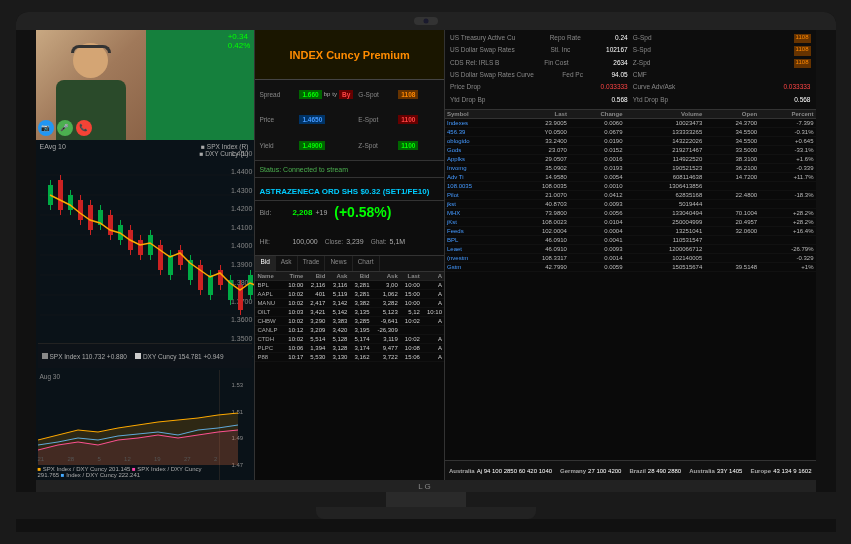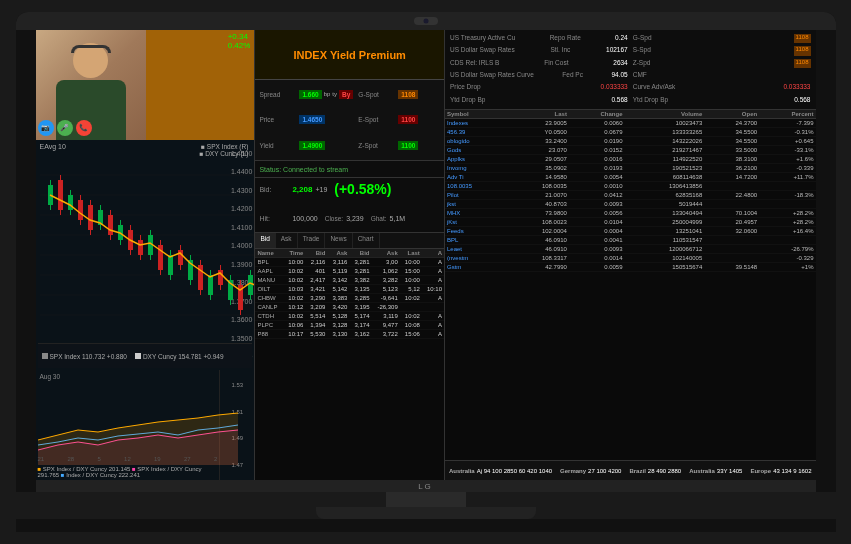--- a/index.html
+++ b/index.html
@@ -150,21 +150,21 @@
       font-size: 7px;
       color: white;
     }
 
     .ctrl-camera { background: #2196F3; }
     .ctrl-mic { background: #4CAF50; }
     .ctrl-end { background: #f44336; }
 
     .video-chart-area {
       flex: 1;
-      background: #a16207;
+      background: #15803d;
       padding: 2px;
       position: relative;
     }
 
     .chart-label-top {
       position: absolute;
       top: 2px;
       right: 4px;
       font-size: 8px;
       color: #4CAF50;
@@ -682,21 +682,21 @@
               <span style="font-size:6px;color:#888">1.53</span>
               <span style="font-size:6px;color:#888">1.51</span>
               <span style="font-size:6px;color:#888">1.49</span>
               <span style="font-size:6px;color:#888">1.47</span>
             </div>
           </div>
         </div>
 
         <div class="middle-panel">
           <div class="index-header">
-            <div class="index-title">INDEX Yield Premium</div>
+            <div class="index-title">INDEX Cuncy Premium</div>
           </div>
 
           <div class="info-grid">
             <div class="info-row">
               <span class="info-label">Spread</span>
               <span class="info-value-box val-green">1.660</span>
               <span style="color:#aaa;font-size:6px;margin:0 2px">bp</span>
               <span style="color:#aaa;font-size:6px">ty</span>
               <span class="info-value-box val-red" style="margin-left:2px">By</span>
             </div>
@@ -719,20 +719,23 @@
             <div class="info-row">
               <span class="info-label">Z-Spot</span>
               <span class="info-value-box val-green">1100</span>
             </div>
           </div>
 
           <div class="streaming-bar">
             <span class="stream-status">Status: Connected to stream</span>
           </div>
 
+          <div style="background:#0d0d0d;padding:2px 4px;border-bottom:1px solid #333;">
+            <span class="stock-ticker">ASTRAZENECA ORD SHS $0.32 (SET1/FE10)</span>
+          </div>
 
           <div class="bid-ask-section">
             <div class="ba-row">
               <span class="ba-label">Bid:</span>
               <span class="ba-value-green">2,208</span>
               <span style="color:#aaa;font-size:7px">+19</span>
               <span style="color:#00ff00;font-size:14px;font-weight:bold;margin-left:4px">(+0.58%)</span>
             </div>
             <div class="ba-row">
               <span class="ba-label">Hit:</span>

